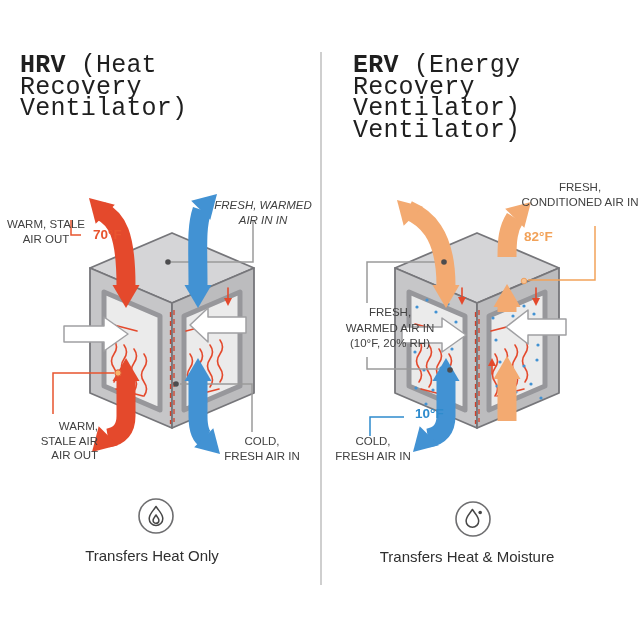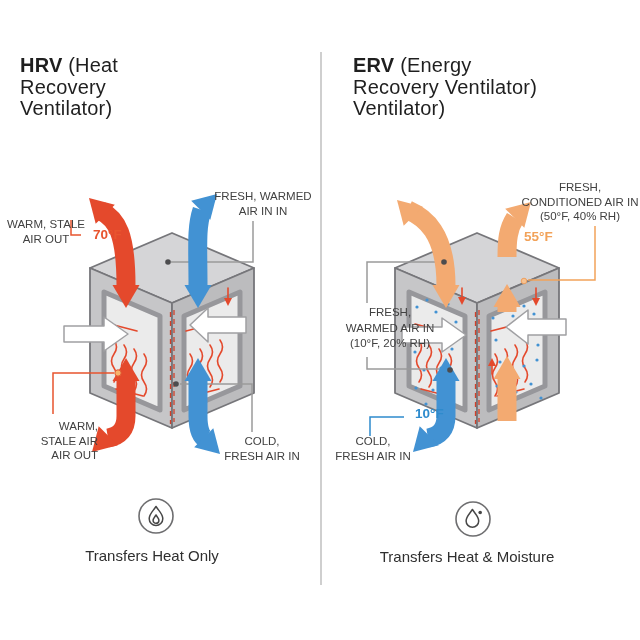--- a/index.html
+++ b/index.html
@@ -5,21 +5,21 @@
   :root{
     --hot:#e4492c; --hot-text:#e8542e;
     --cold:#4292d3; --cold-text:#2e8bcd;
     --warm:#f3aa71; --warm-text:#f2a259;
     --ink:#1f1f1f; --label:#414141; --line:#9a9a9a;
   }
   html,body{margin:0;padding:0;background:#fff;}
   .stage{position:relative;width:640px;height:640px;background:#fff;overflow:hidden;
          font-family:"Liberation Sans", sans-serif;}
   .divider{position:absolute;left:320px;top:52px;width:2px;height:533px;background:#cfcfcf;}
-  .title{position:absolute;font-size:20px;line-height:21.5px;color:var(--ink);letter-spacing:.2px;}
+  .title{position:absolute;font-size:25px;line-height:21.5px;color:var(--ink);letter-spacing:.2px;font-family:Liberation Mono, monospace;}
   .title .tb{font-weight:bold;}
   .lbl{position:absolute;font-size:11.5px;line-height:14.5px;color:var(--label);text-align:center;}
   .lbl.l16{line-height:15.5px;}
   .temp{position:absolute;font-size:13.5px;font-weight:bold;margin-left:8px;}
   .temp.hot{color:var(--hot-text);} .temp.cold{color:var(--cold-text);} .temp.warm{color:var(--warm-text);}
   .caption{position:absolute;font-size:15px;color:#2f2f2f;text-align:center;}
   .dsvg{position:absolute;top:170px;width:320px;height:320px;}
   .iconwrap{position:absolute;width:38px;height:38px;}
   
   .face{stroke:#76767a;stroke-width:1.8;stroke-linejoin:round;}
@@ -221,40 +221,39 @@
     <circle class="cdot" cx="444" cy="262" r="2.8"></circle>
     <circle class="cdot" cx="450" cy="370" r="2.8"></circle>
     <circle cx="524" cy="281" r="2.8" fill="#f6c291" stroke="#eda060" stroke-width="1"></circle>
   </svg>
 
   <div class="lbl" style="left:2px;top:191px;width:88px;margin-top:26px;">
     <div>WARM, STALE</div>
     <div>AIR OUT</div>
   </div>
   <div class="temp hot" style="left:85px;top:227px;">70°F</div>
-  <div class="lbl" style="left:213px;top:189px;width:100px;">
+  <div class="lbl" style="left:213px;top:198px;width:100px;font-style:italic;">
     <div>FRESH, WARMED</div>
     <div>AIR IN IN</div>
   </div>
   <div class="lbl" style="left:16px;top:419px;width:82px;text-align:right;">
     <div>WARM,</div>
     <div>STALE AIR</div>
     <div>AIR OUT</div>
   </div>
   <div class="lbl" style="left:217px;top:434px;width:90px;">
     <div>COLD,</div>
     <div>FRESH AIR IN</div>
   </div>
 
   <div class="lbl" style="left:520px;top:180px;width:120px;">
     <div>FRESH,</div>
     <div>CONDITIONED AIR IN</div>
-    <div>(50°F, 40% RH)</div>
-  </div>
-  <div class="temp warm" style="left:516px;top:229px;">55°F</div>
+  </div>
+  <div class="temp warm" style="left:516px;top:229px;">82°F</div>
   <div class="lbl l16" style="left:331px;top:305px;width:118px;">
     <div>FRESH,</div>
     <div>WARMED AIR IN</div>
     <div>(10°F, 20% RH)</div>
   </div>
   <div class="temp cold" style="left:407px;top:406px;">10°F</div>
   <div class="lbl" style="left:331px;top:434px;width:84px;">
     <div>COLD,</div>
     <div>FRESH AIR IN</div>
   </div>

